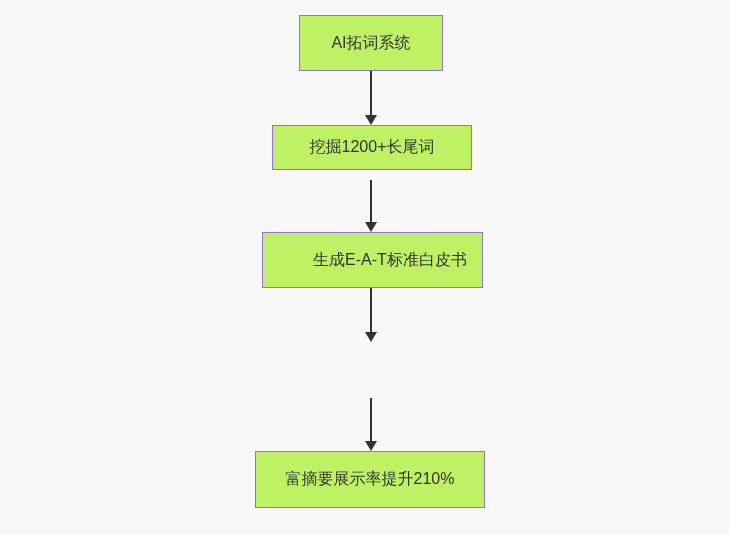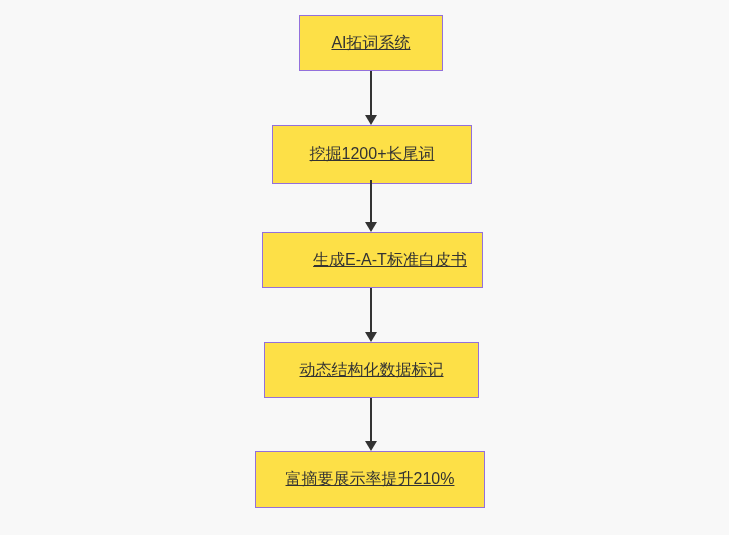--- a/index.html
+++ b/index.html
@@ -10,33 +10,32 @@
   .canvas {
     position: relative;
     width: 729px;
     height: 535px;
     background: #f8f8f8;
     overflow: hidden;
   }
   .flow-node {
     position: absolute;
     box-sizing: border-box;
-    background: #fde047;
+    background: #bef264;
     border: 1.5px solid #9370DB;
     color: #333333;
     font-size: 16px;
     display: flex;
     align-items: center;
     justify-content: center;
     text-align: right;
     white-space: nowrap;
-    text-decoration: underline;
   }
   .node-1 { left: 299px; top: 15px;  width: 144px; height: 56px; }
-  .node-2 { left: 272px; top: 125px; width: 200px; height: 59px; }
+  .node-2 { left: 272px; top: 125px; width: 200px; height: 45px; }
   .node-3 { left: 262px; top: 232px; width: 221px; height: 56px; padding-left: 35px; }
   .node-4 { left: 264px; top: 342px; width: 215px; height: 56px; }
   .node-5 { left: 255px; top: 451px; width: 230px; height: 57px; }
 
   .arrow-line {
     position: absolute;
     left: 370px;
     width: 0;
     border-left: 2px solid #333333;
   }
@@ -78,23 +77,20 @@
   <div class="arrow-line line-2"></div>
   <div class="arrow-head head-2"></div>
 
   <div class="flow-node node-3">
     <span>生成E-A-T标准白皮书</span>
   </div>
 
   <div class="arrow-line line-3"></div>
   <div class="arrow-head head-3"></div>
 
-  <div class="flow-node node-4">
-    <span>动态结构化数据标记</span>
-  </div>
 
   <div class="arrow-line line-4"></div>
   <div class="arrow-head head-4"></div>
 
   <div class="flow-node node-5">
     <span>富摘要展示率提升210%</span>
   </div>
 
 </div>
 

